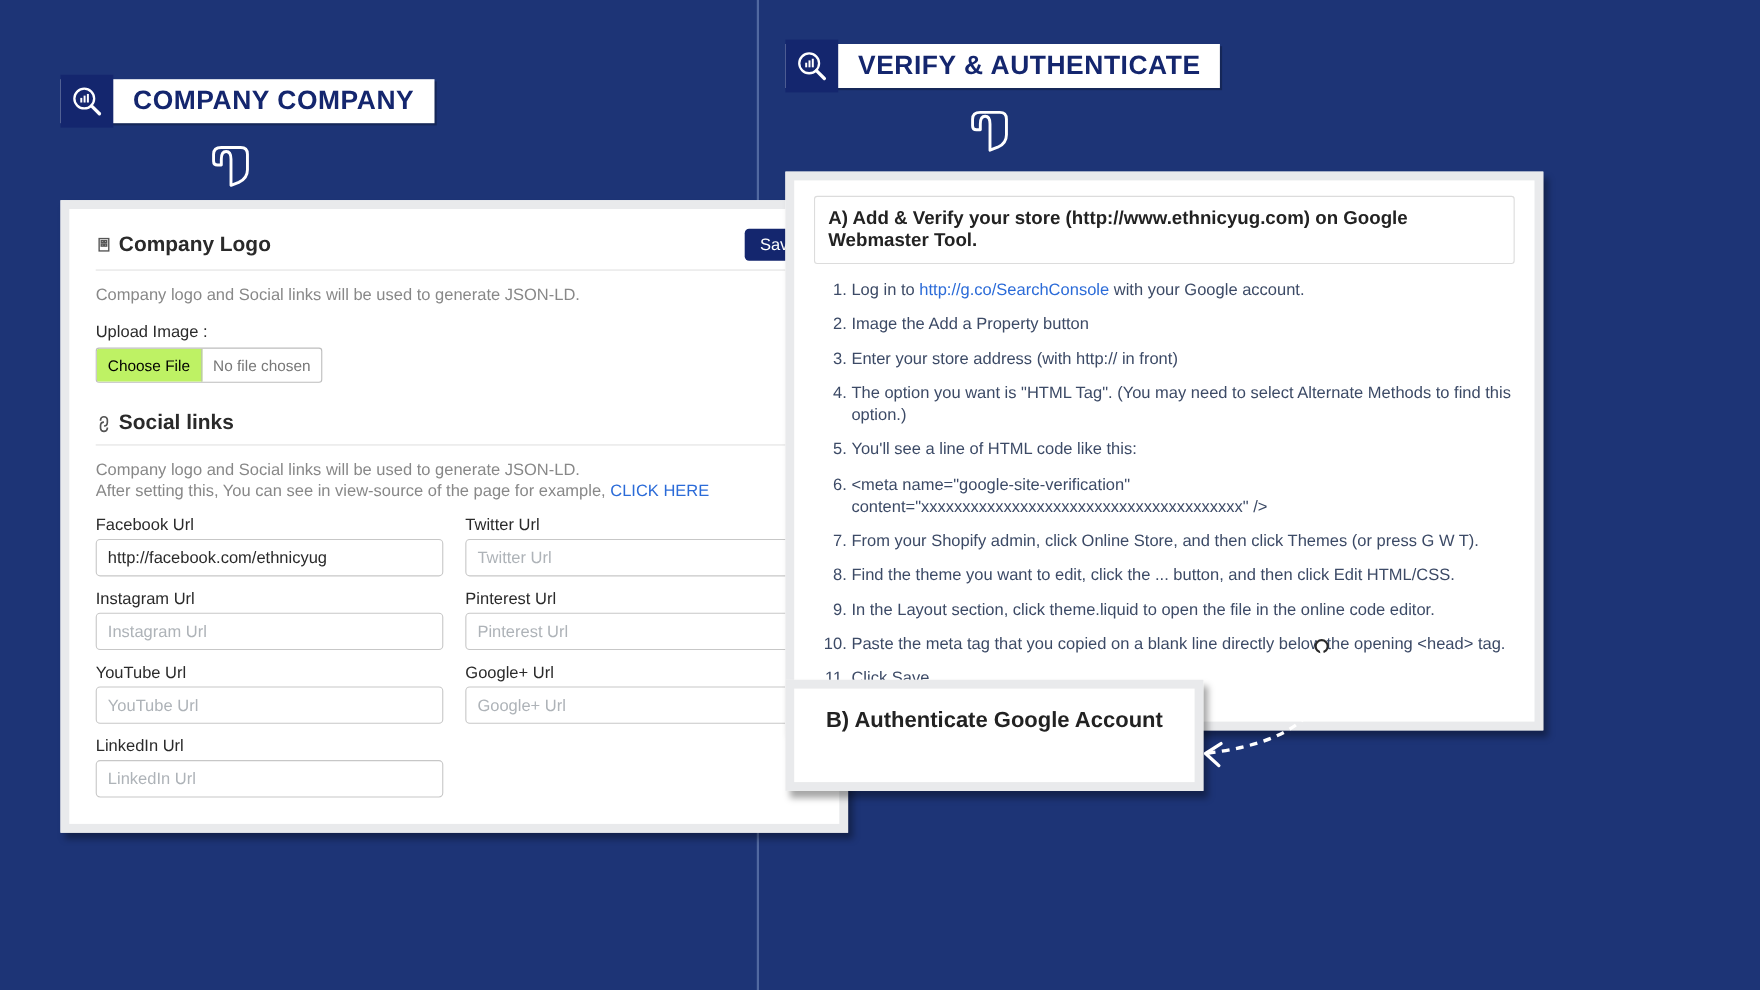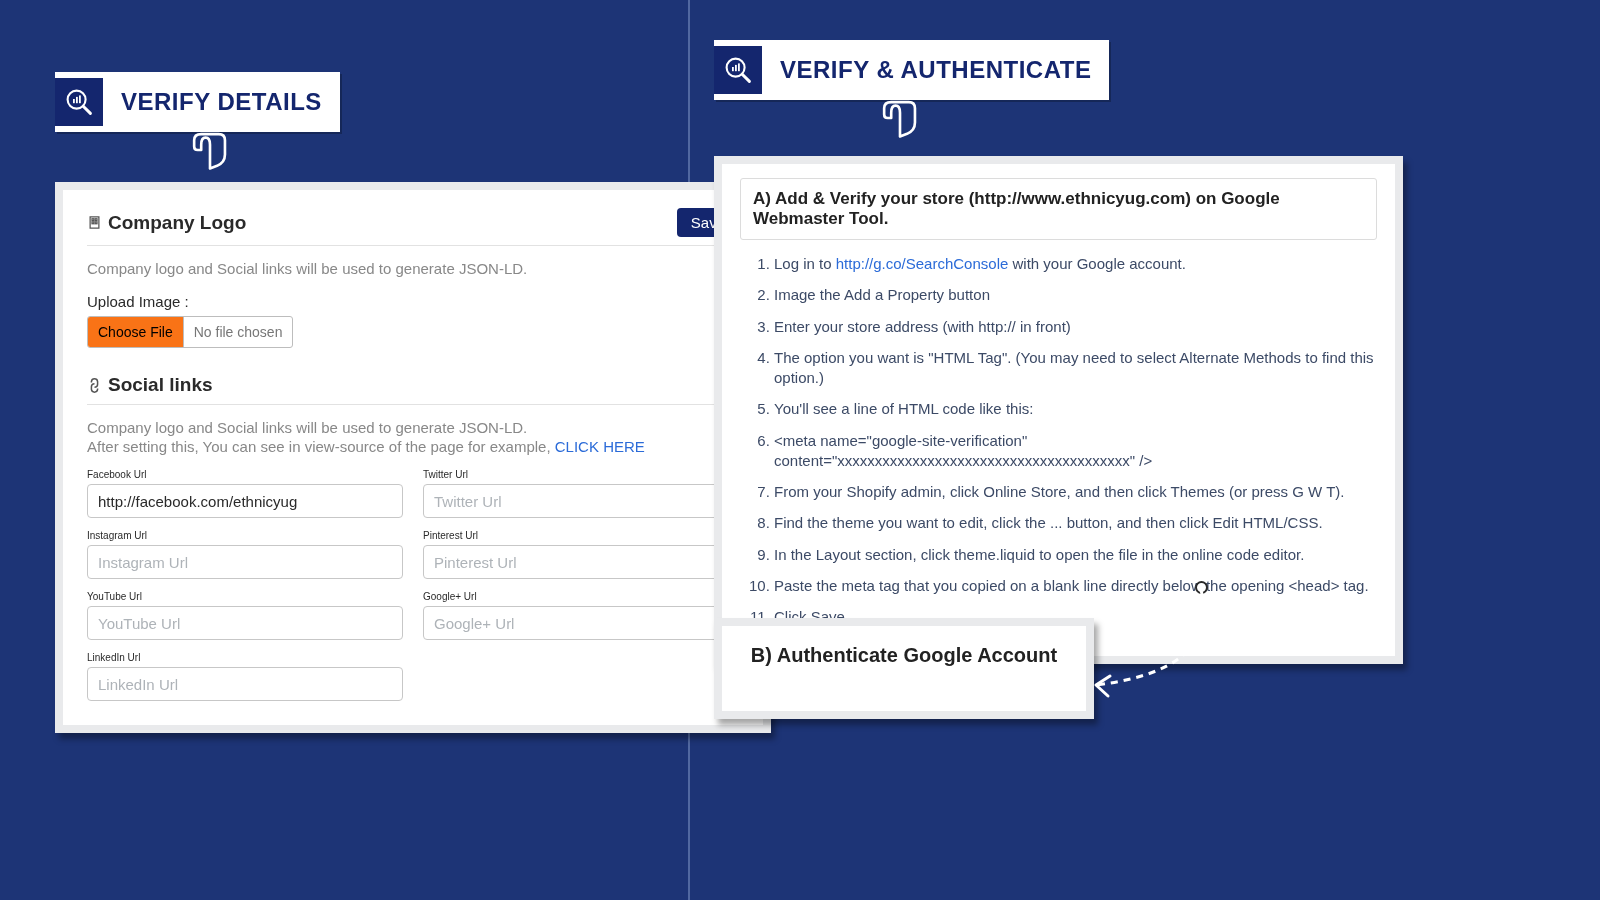--- a/index.html
+++ b/index.html
@@ -18,21 +18,21 @@
     width: 2px;
     height: 900px;
     background: #5168a0;
   }
   
   .section-badge {
     position: absolute;
     display: flex;
     align-items: center;
     background: #fff;
-    height: 60px;
+    height: 40px;
     box-shadow: 2px 2px 0 rgba(0,0,0,0.25);
   }
   .section-badge .icon-sq {
     width: 48px;
     height: 48px;
     background: #14266e;
     display: flex;
     align-items: center;
     justify-content: center;
   }
@@ -116,21 +116,21 @@
   .file-wrap {
     display: inline-flex;
     align-items: center;
     border: 1px solid #bdbdbd;
     border-radius: 3px;
     height: 32px;
     overflow: hidden;
     margin-bottom: 26px;
   }
   .file-btn {
-    background: #f97316;
+    background: #bef264;
     border: none;
     border-right: 1px solid #bdbdbd;
     padding: 0 10px;
     height: 100%;
     font-size: 14px;
     cursor: pointer;
   }
   .file-txt { padding: 0 10px; color: #777; font-size: 14px; }
 
   .section-sub {
@@ -146,21 +146,21 @@
 
   .grid2 {
     display: grid;
     grid-template-columns: 1fr 1fr;
     column-gap: 20px;
     row-gap: 12px;
     margin-top: 14px;
   }
   .field label {
     display: block;
-    font-size: 10px;
+    font-size: 15px;
     color: #2a2a2a;
     margin-bottom: 4px;
   }
   .field input {
     width: 100%;
     height: 34px;
     border: 1px solid #c7c7c7;
     border-radius: 4px;
     padding: 0 10px;
     font-size: 15px;
@@ -233,21 +233,21 @@
 <div class="section-badge badge-left">
   <div class="icon-sq">
     <svg viewBox="0 0 100 100">
         <circle cx="42" cy="42" r="30" fill="none" stroke="#fff" stroke-width="7"></circle>
         <line x1="64" y1="64" x2="88" y2="88" stroke="#fff" stroke-width="10" stroke-linecap="round"></line>
         <rect x="30" y="40" width="6" height="14" fill="#fff"></rect>
         <rect x="40" y="33" width="6" height="21" fill="#fff"></rect>
         <rect x="50" y="28" width="6" height="26" fill="#fff"></rect>
       </svg>
   </div>
-  <div class="label">VERIFY DETAILS</div>
+  <div class="label">COMPANY COMPANY</div>
 </div>
 
 <div class="section-badge badge-right">
   <div class="icon-sq">
     <svg viewBox="0 0 100 100">
         <circle cx="42" cy="42" r="30" fill="none" stroke="#fff" stroke-width="7"></circle>
         <line x1="64" y1="64" x2="88" y2="88" stroke="#fff" stroke-width="10" stroke-linecap="round"></line>
         <rect x="30" y="40" width="6" height="14" fill="#fff"></rect>
         <rect x="40" y="33" width="6" height="21" fill="#fff"></rect>
         <rect x="50" y="28" width="6" height="26" fill="#fff"></rect>

